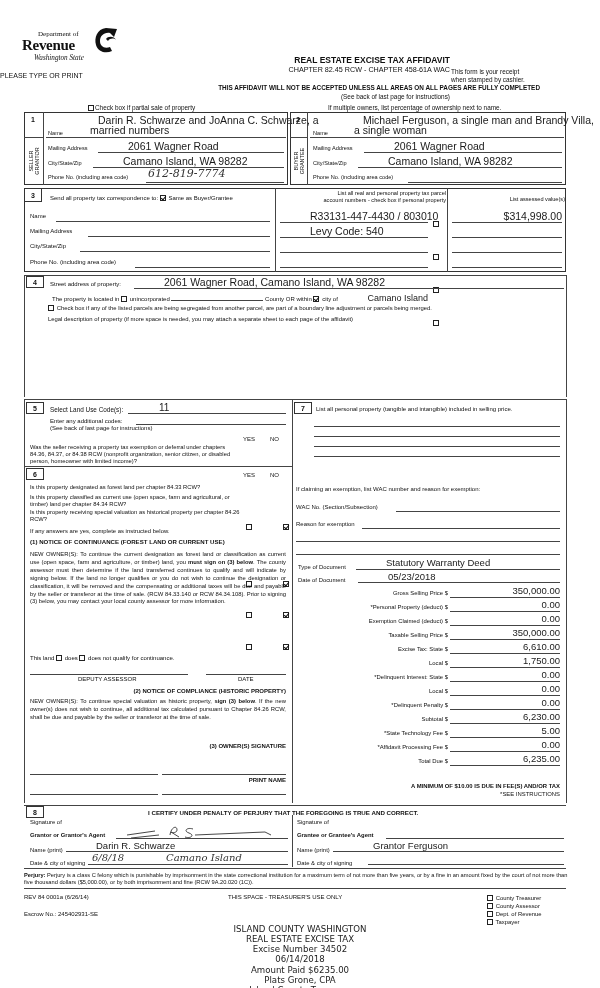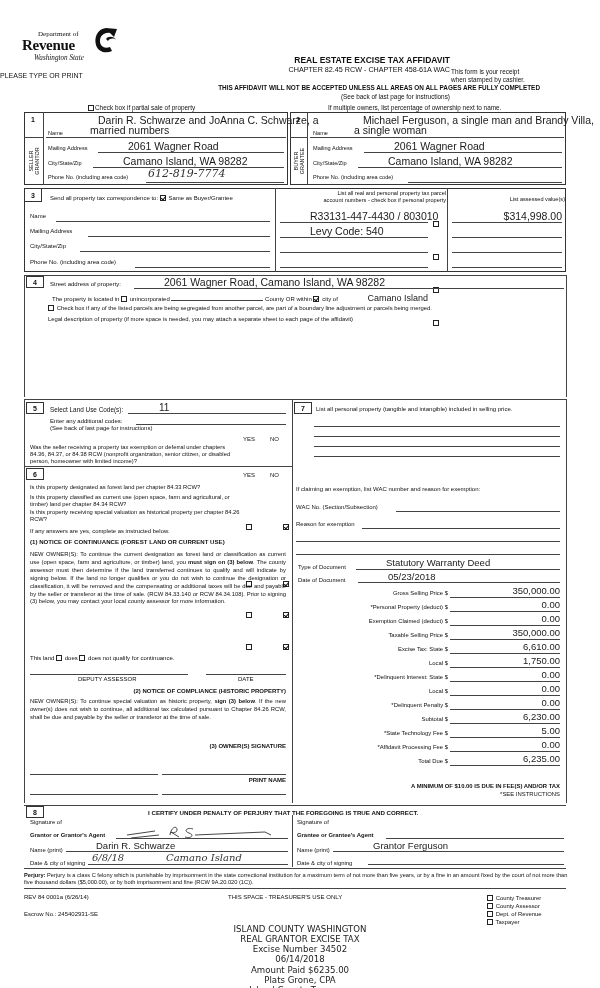--- a/index.html
+++ b/index.html
@@ -375,21 +375,21 @@
   <span>245402931-SE</span>
 </div>
 <div class="abs tiny" style="left:487px;top:894px;font-size:5.9px;line-height:8px;">
   <div><span class="cb"></span> <span>County Treasurer</span></div>
   <div><span class="cb"></span> <span>County Assessor</span></div>
   <div><span class="cb"></span> <span>Dept. of Revenue</span></div>
   <div><span class="cb"></span> <span>Taxpayer</span></div>
 </div>
 <div class="abs stamp" style="left:200px;top:924px;width:200px;">
   <div>ISLAND COUNTY WASHINGTON</div>
-  <div>REAL GRANTOR EXCISE TAX</div>
+  <div>REAL ESTATE EXCISE TAX</div>
   <div>Excise Number 34502</div>
   <div>06/14/2018</div>
   <div>Amount Paid $6235.00</div>
   <div>Plats Grone, CPA</div>
   <div>Island County Treasurer</div>
 </div>
 
 
 
 

